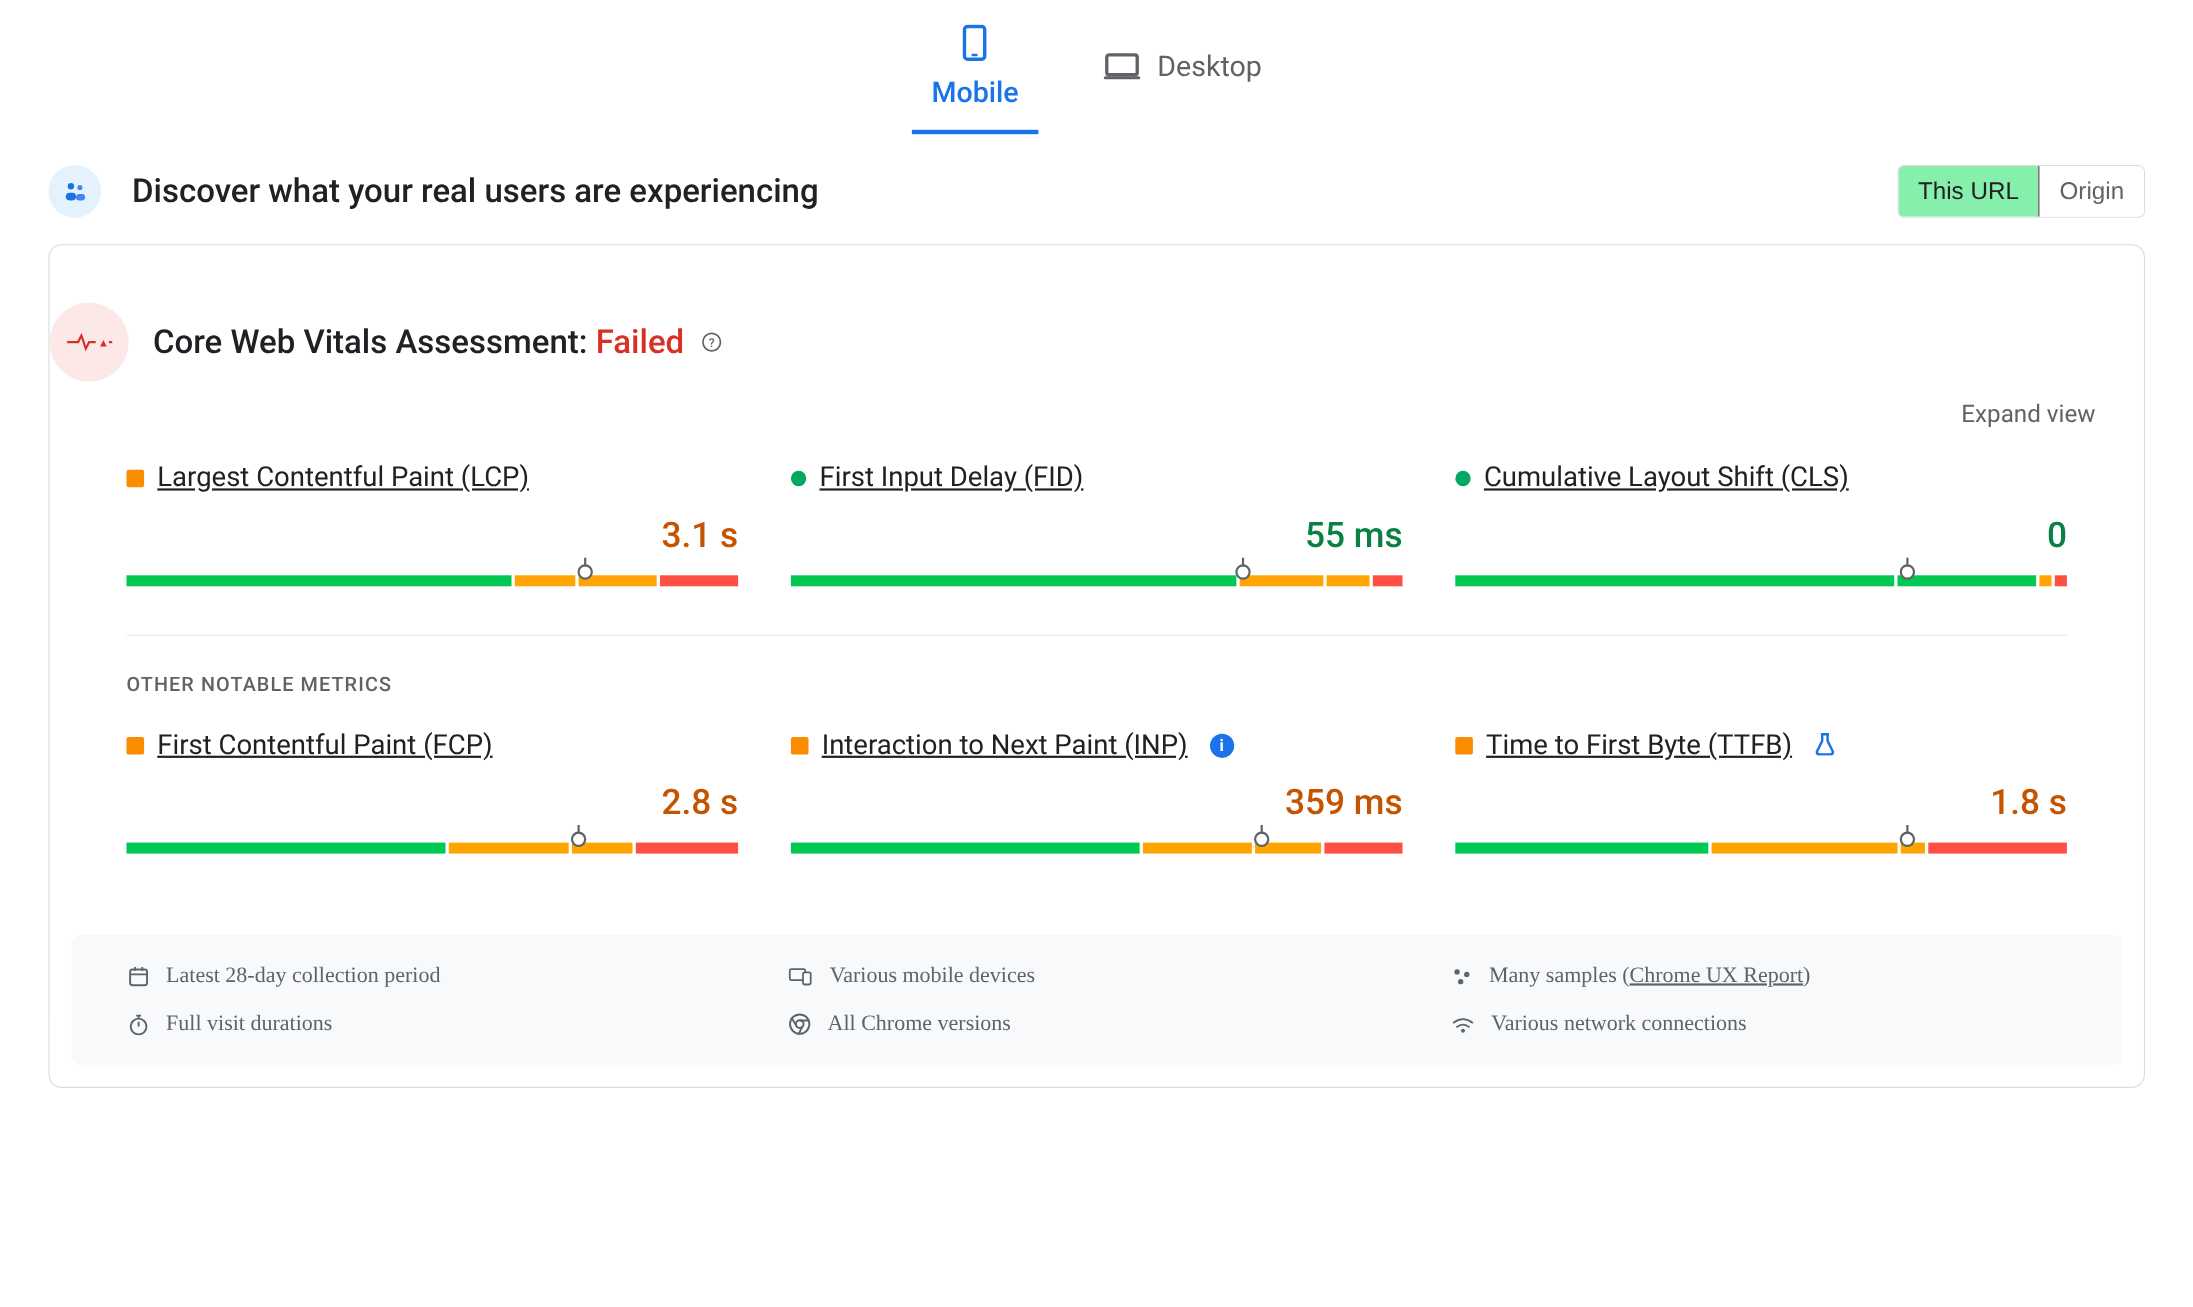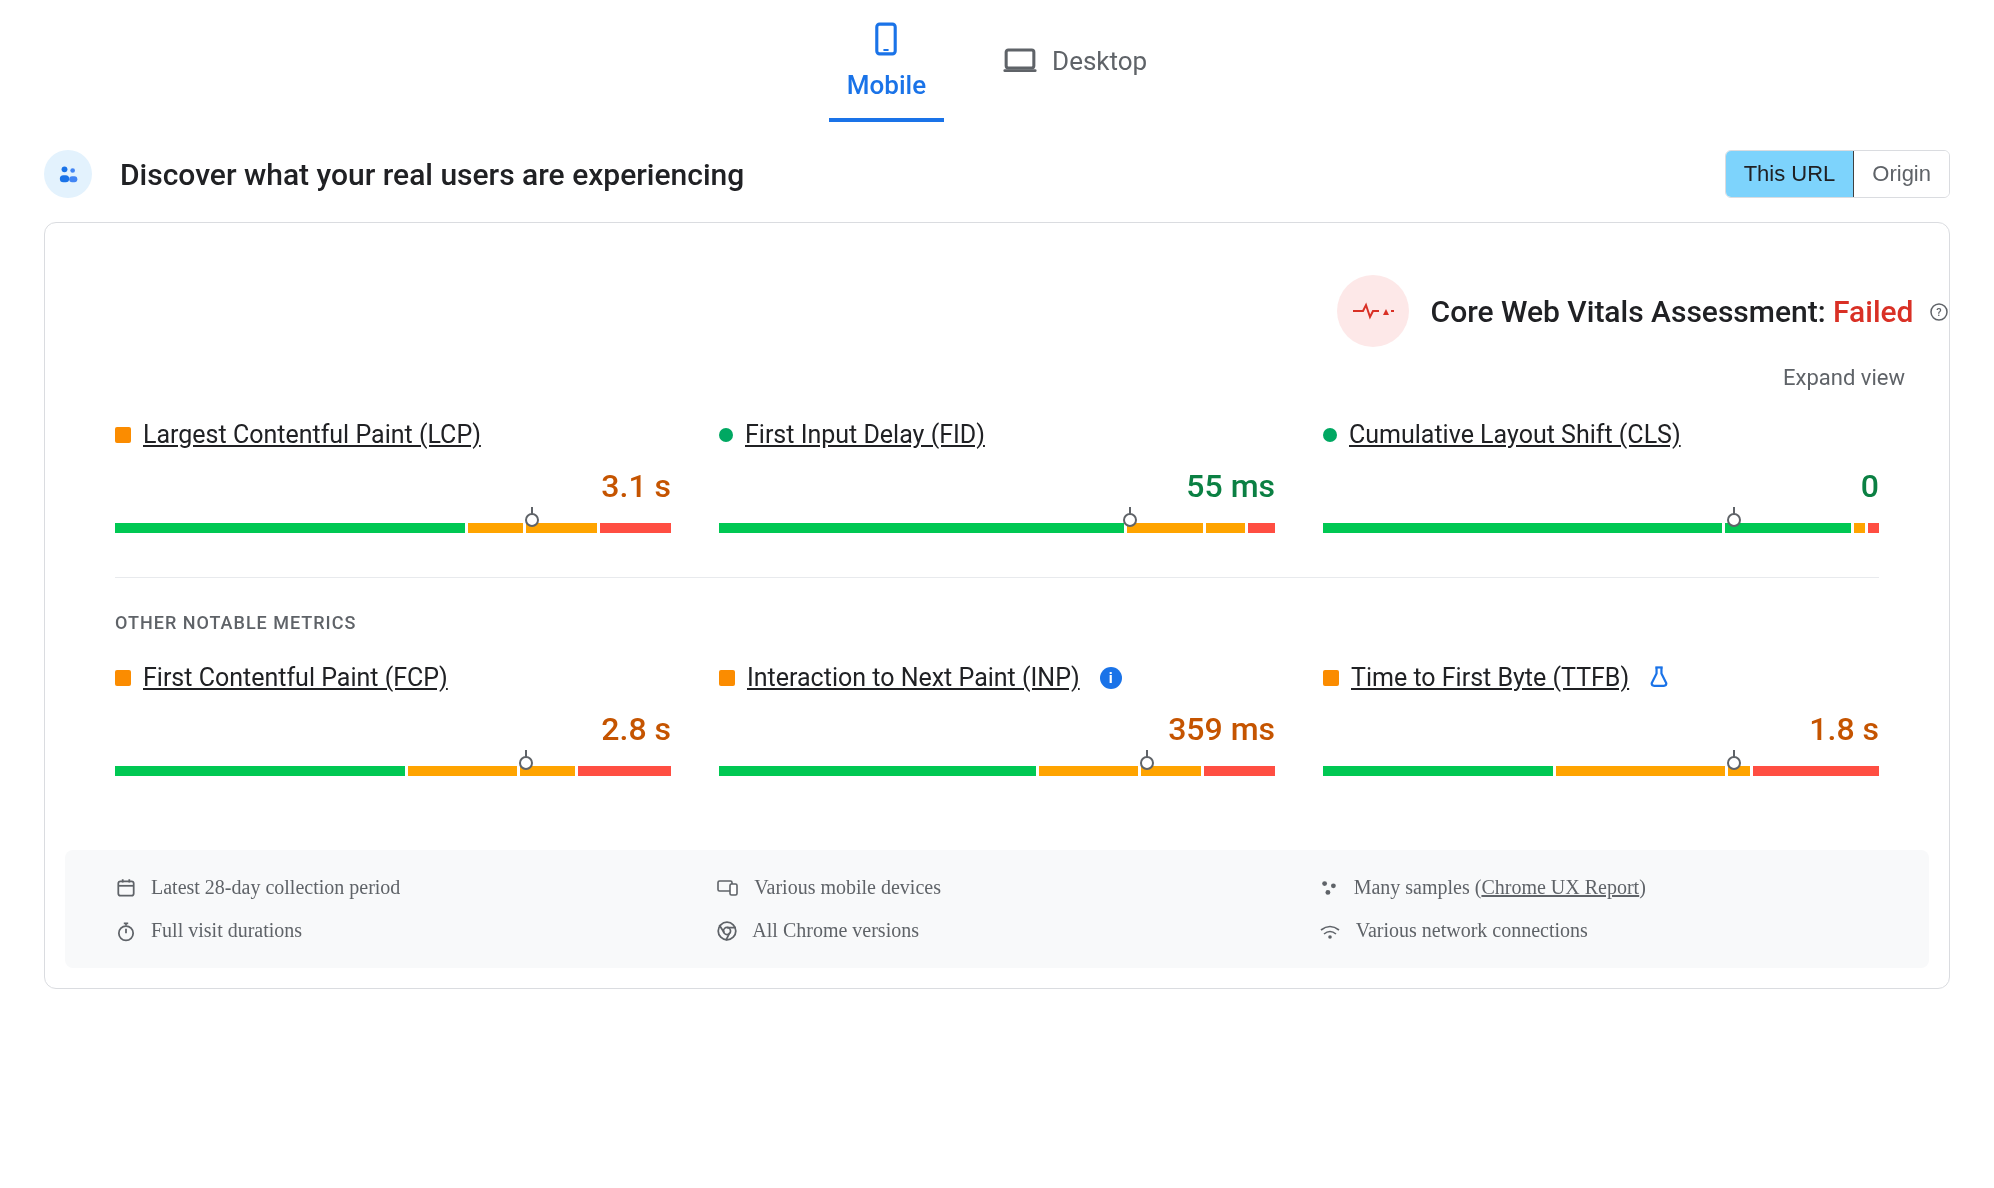--- a/index.html
+++ b/index.html
@@ -10,26 +10,26 @@
 .tab { display: flex; align-items: center; gap: 14px; padding: 12px 18px 18px; cursor: pointer; font-size: 26px; color: #5f6368; border-bottom: 4px solid transparent; }
 .tab.active { color: #1a73e8; border-bottom-color: #1a73e8; font-weight: 500; flex-direction: column; }
 .tab-icon { display: inline-flex; }
 
 .header-row { display: flex; align-items: center; justify-content: space-between; padding: 28px 44px 24px 44px; }
 .header-left { display: flex; align-items: center; gap: 28px; }
 .title-icon { width: 48px; height: 48px; border-radius: 50%; background: #e3f2fd; display: flex; align-items: center; justify-content: center; }
 .header-title { font-size: 30px; font-weight: 500; color: #202124; }
 .toggle-group { display: flex; border: 1px solid #dadce0; border-radius: 6px; overflow: hidden; }
 .toggle-btn { padding: 10px 18px; font-size: 22px; color: #5f6368; background: #fff; cursor: pointer; border: none; }
-.toggle-btn.active { background: #7dd3fc; color: #202124; }
+.toggle-btn.active { background: #86efac; color: #202124; }
 .toggle-btn + .toggle-btn { border-left: 1px solid #404040; }
 
 .card { margin: 0 44px 44px; border: 1px solid #dadce0; border-radius: 12px; padding: 40px 0 0; }
 
-.assessment-row { display: flex; justify-content: flex-end; align-items: center; gap: 22px; padding: 12px 0 10px; }
+.assessment-row { display: flex; justify-content: flex-start; align-items: center; gap: 22px; padding: 12px 0 10px; }
 .assessment-icon { width: 72px; height: 72px; border-radius: 50%; background: #fde8e8; display: flex; align-items: center; justify-content: center; }
 .assessment-text { font-size: 30px; font-weight: 500; }
 .assessment-status { color: #d93025; }
 .help-icon { color: #5f6368; display: inline-flex; align-items: center; margin-left: 8px; cursor: pointer; }
 
 .expand-row { text-align: right; padding: 8px 44px 30px; }
 .expand-link { color: #5f6368; font-size: 22px; cursor: pointer; }
 
 .metrics-grid { display: grid; grid-template-columns: 1fr 1fr 1fr; gap: 48px; padding: 0 70px 44px; }
 .metric { }

